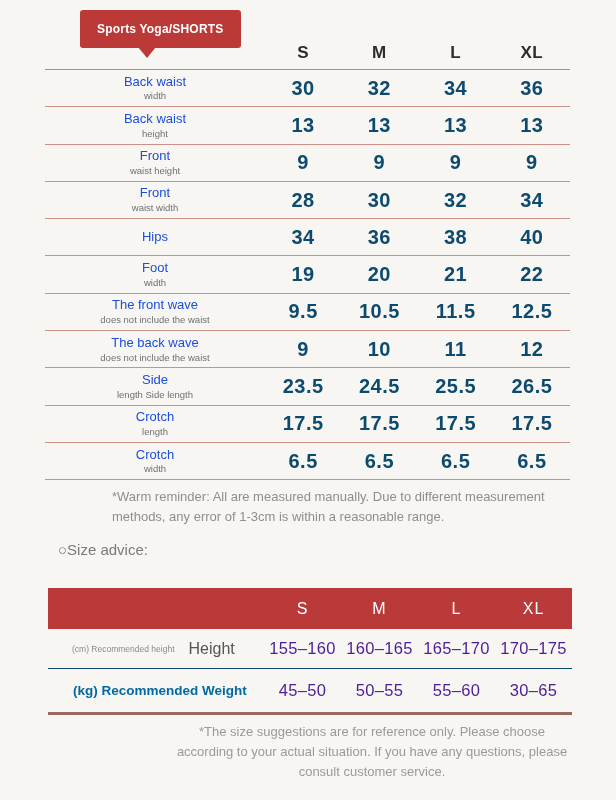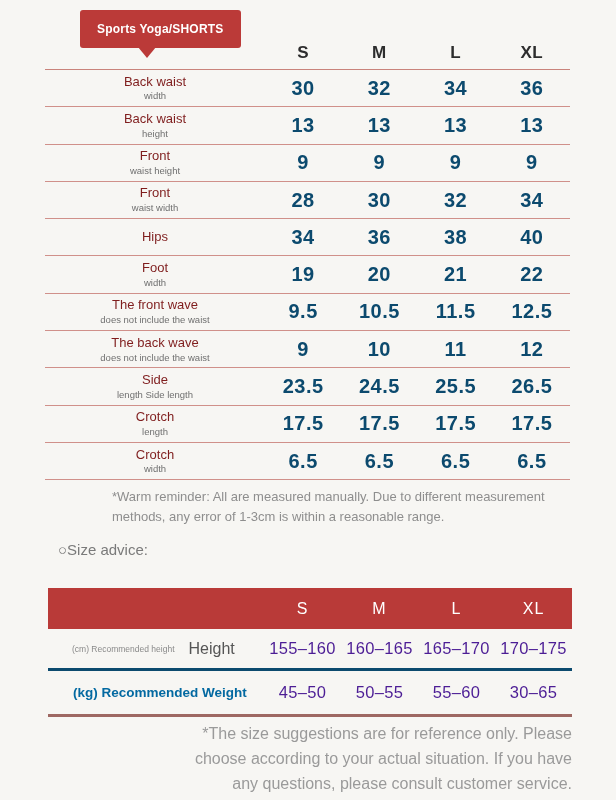--- a/index.html
+++ b/index.html
@@ -21,46 +21,46 @@
     border-top:11px solid #bb3a38;
   }
   
   .main-table{position:absolute;left:45px;top:36px;width:525px;}
   .grid{display:grid;grid-template-columns:220px repeat(4,1fr);align-items:center;}
   .header-row{height:33px;}
   .header-cell{text-align:center;font-size:17px;font-weight:bold;color:#2d2d2d;letter-spacing:.5px;}
   .rows{border-top:1px solid #c9837b;}
   .t-row{height:36.3px;border-bottom:1px solid #d0908a;}
   .row-label{display:flex;flex-direction:column;align-items:center;justify-content:center;line-height:1.3;}
-  .row-label .main{font-size:13px;color:#7f1d1d;}
+  .row-label .main{font-size:13px;color:#1d4ed8;}
   .row-label .sub{font-size:9.5px;color:#707070;}
   .row-label .sub:empty{display:none;}
   .t-val{text-align:center;font-size:20px;font-weight:700;color:#0c4a6e;letter-spacing:.5px;}
   
   .note1{
     position:absolute;left:112px;top:487px;width:462px;
     font-size:13px;color:#8e8e8e;line-height:1.5;
   }
   
   .advice-heading{position:absolute;left:58px;top:541px;font-size:15px;color:#7a7a7a;}
   .advice-table{position:absolute;left:48px;top:588px;width:524px;}
   .agrid{display:grid;grid-template-columns:216px repeat(4,1fr);align-items:center;}
   .advice-bar{background:#b93a38;height:41px;}
   .advice-bar .hcell{color:#ffffff;text-align:center;font-size:16px;letter-spacing:1px;}
-  .advice-row1{height:39px;border-bottom:3px solid #0c4a6e;}
+  .advice-row1{height:39px;border-bottom:1px solid #0c4a6e;}
   .advice-row2{height:43px;border-bottom:3px solid #9e6862;}
   .advice-val{text-align:center;font-size:16.5px;font-weight:300;color:#4c1d95;letter-spacing:.3px;}
   .height-label{display:flex;align-items:center;gap:14px;padding-left:24px;}
   .height-label .prefix{font-size:8.5px;color:#8a8a8a;}
   .height-label .main{font-size:16px;color:#555555;}
   .weight-label{font-size:13.5px;font-weight:600;color:#0369a1;padding-left:25px;}
   
   .note2{
-    position:absolute;left:172px;top:722px;width:400px;text-align:right;
-    font-size:16px;color:#9a9a9a;line-height:1.55;
+    position:absolute;left:172px;top:722px;width:400px;text-align:center;
+    font-size:13px;color:#9a9a9a;line-height:1.55;
   }
 </style>
 </head>
 <body>
 
 <div class="badge">Sports Yoga/SHORTS</div>
 <div class="badge-tail"></div>
 
 <div class="main-table">
   <div class="grid header-row">

